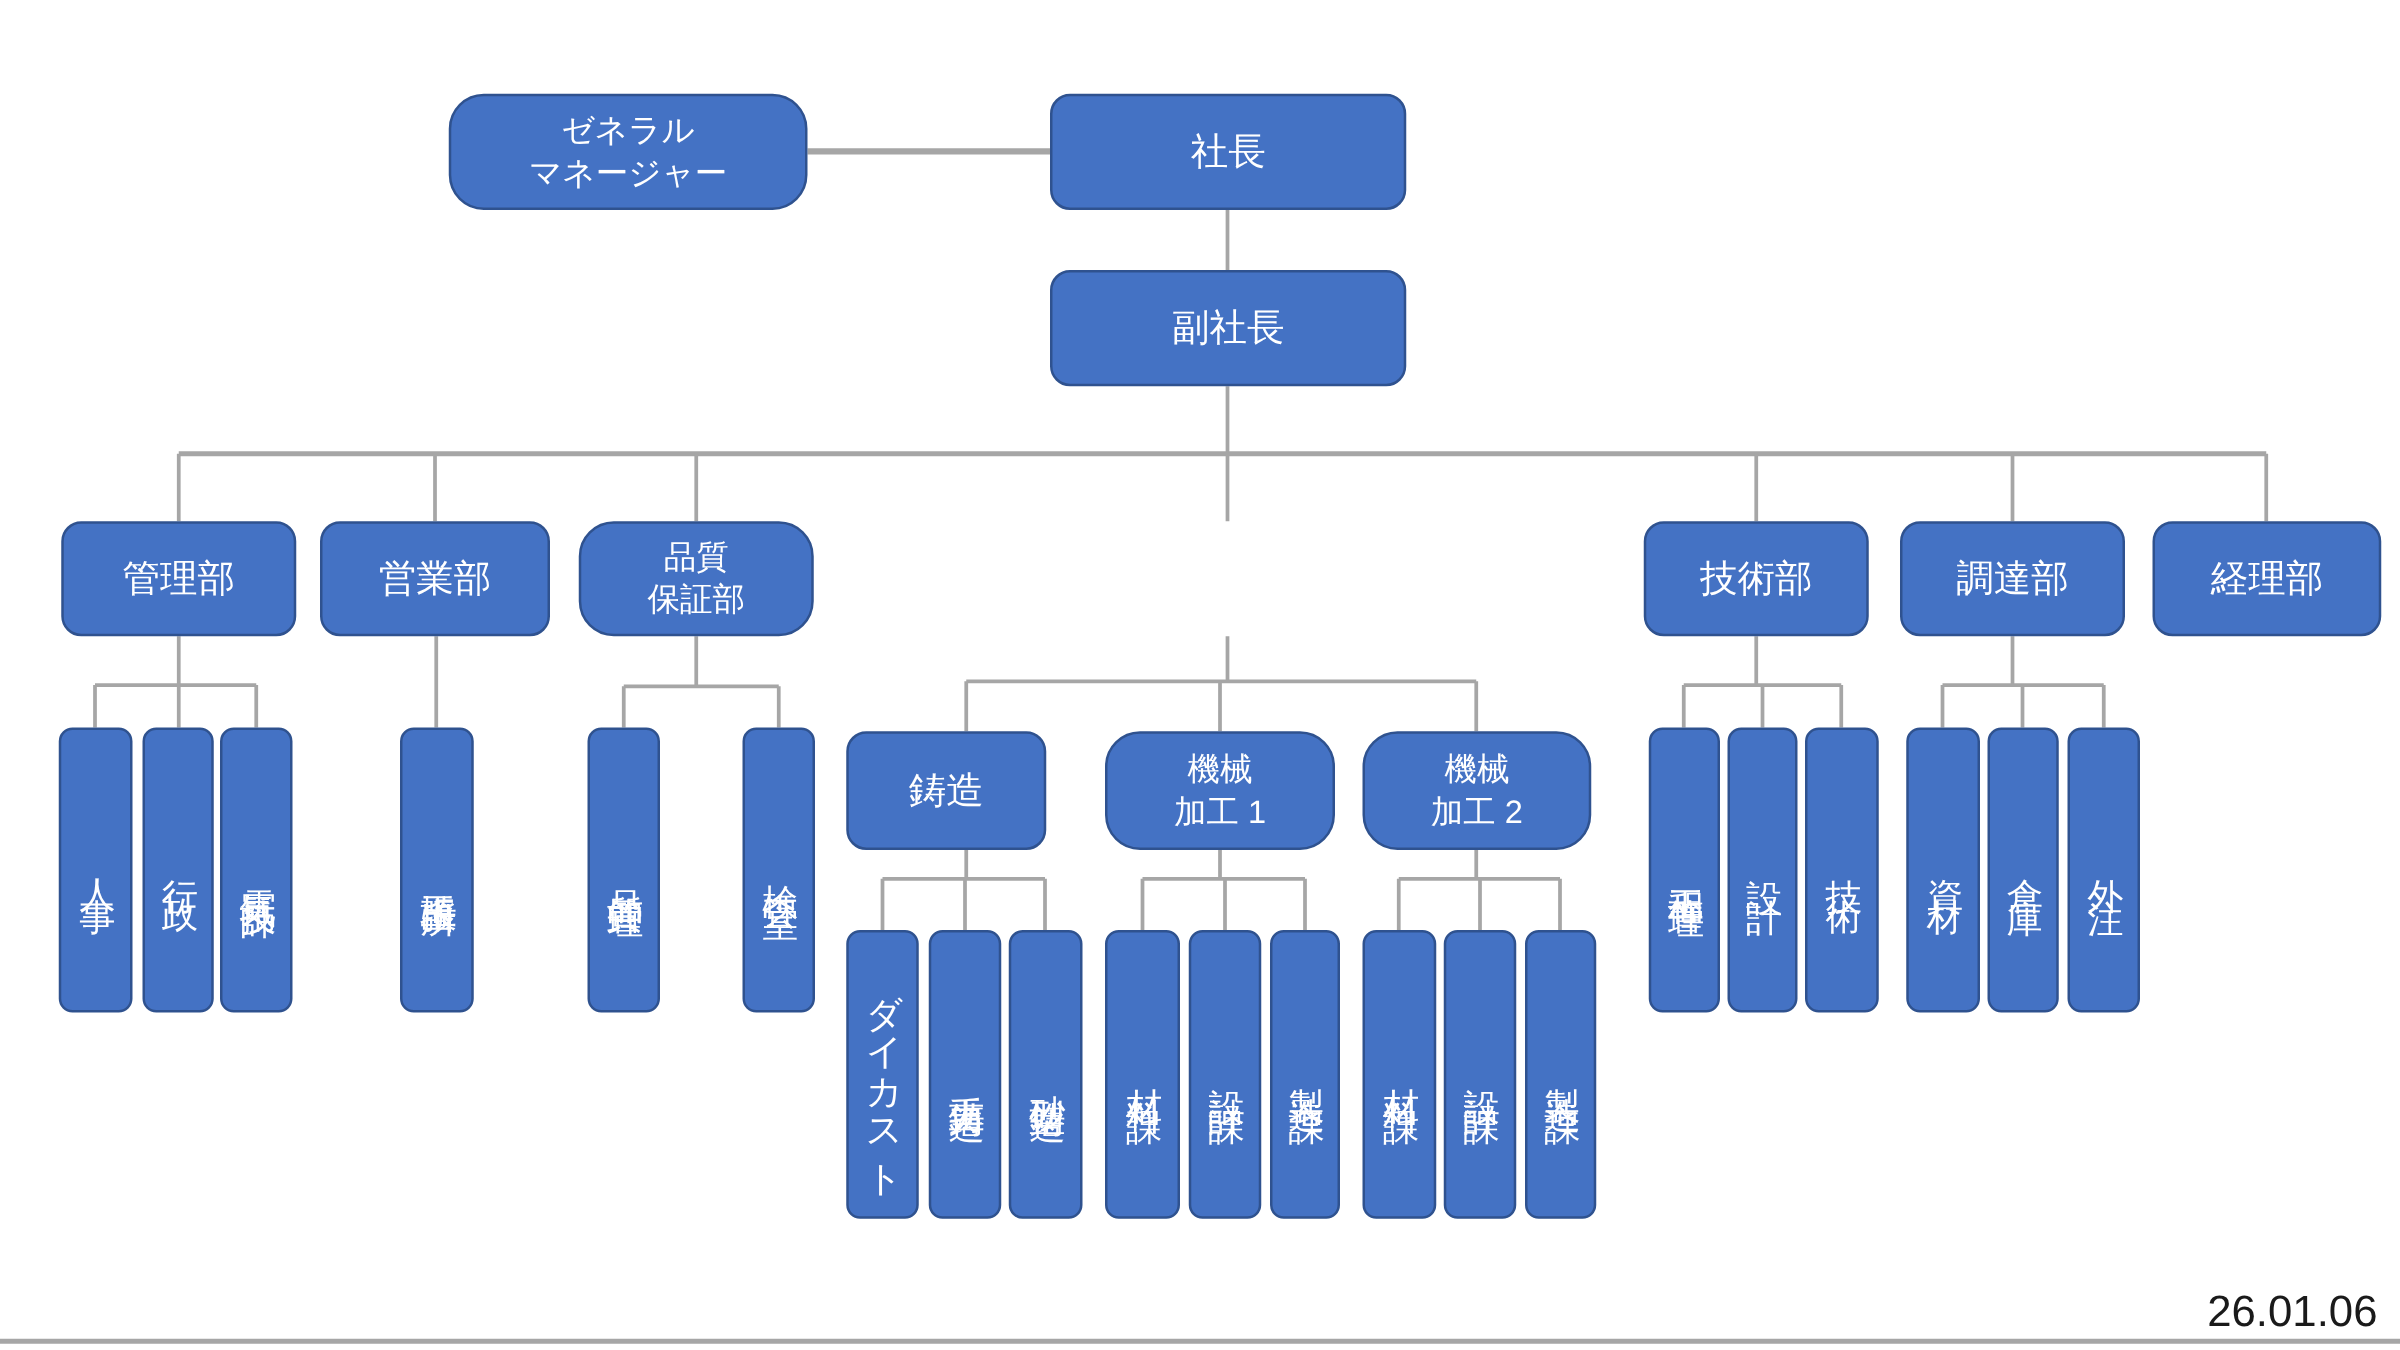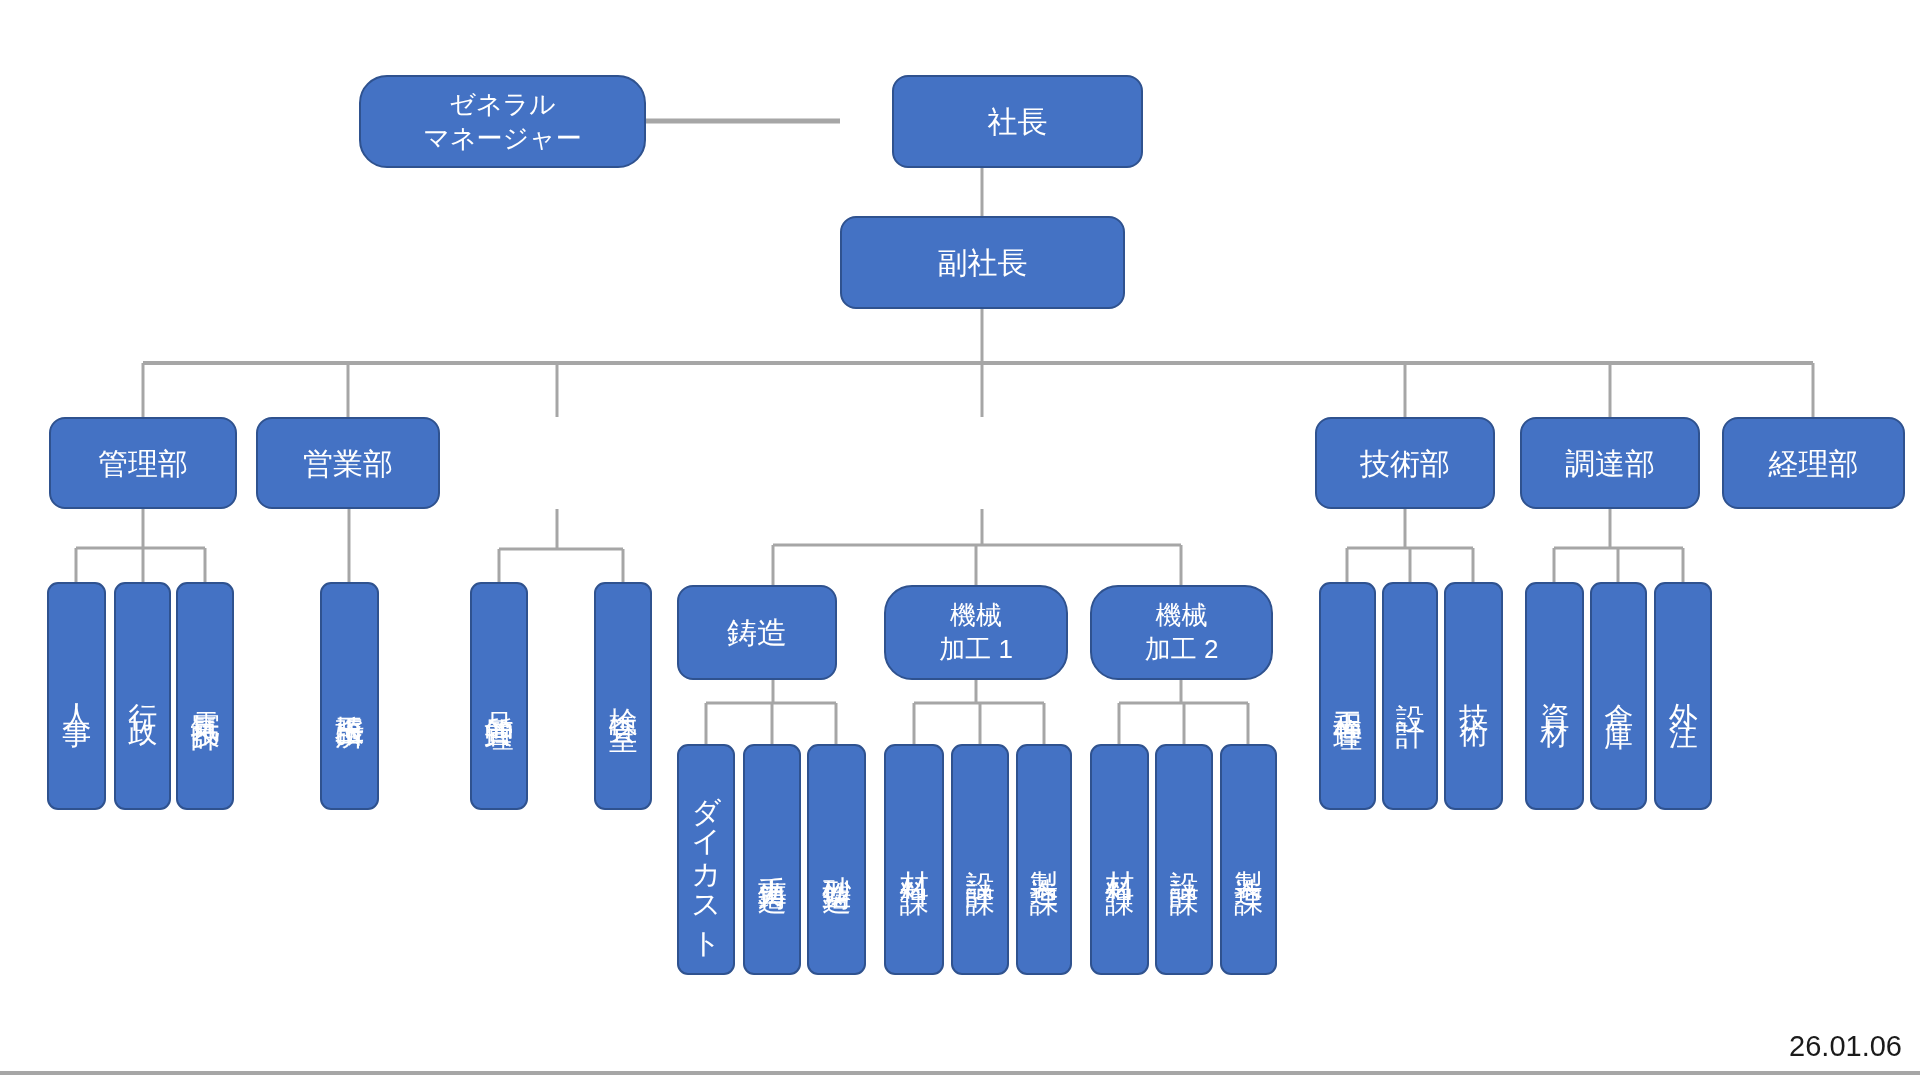--- a/index.html
+++ b/index.html
@@ -50,21 +50,21 @@
     white-space: nowrap;
   }
   .node.v2 { letter-spacing: 0.55em; }
   .node.v3 { letter-spacing: 0.28em; }
   .node.v4 { letter-spacing: 0.12em; }
   .node.v5 { letter-spacing: 0.04em; }
   .date-label {
     position: absolute;
     top: 1030px;
     right: 18px;
-    font-size: 29px;
+    font-size: 35px;
     color: #1a1a1a;
   }
   .bottom-rule {
     position: absolute;
     left: 0;
     top: 1071px;
     width: 1920px;
     height: 4px;
     background: var(--line, #A6A6A6);
   }
@@ -137,26 +137,28 @@
 
     <line x1="1610" y1="509" x2="1610" y2="548"></line>
     <line x1="1554" y1="548" x2="1683" y2="548"></line>
     <line x1="1554" y1="548" x2="1554" y2="582"></line>
     <line x1="1618" y1="548" x2="1618" y2="582"></line>
     <line x1="1683" y1="548" x2="1683" y2="582"></line>
   </svg>
 
   <div class="node h2" style="left:359px;top:75px;width:287px;height:93px">ゼネラル
 マネージャー</div>
-  <div class="node h" style="left:892px;top:75px;width:251px;height:93px">社長</div>
+  <div class="node h" style="left:840px;top:75px;width:285px;height:93px">社長</div>
 
   <div class="node h" style="left:49px;top:417px;width:188px;height:92px">管理部</div>
 
   <div class="node h" style="left:840px;top:216px;width:285px;height:93px">副社長</div>
   <div class="node h" style="left:256px;top:417px;width:184px;height:92px">営業部</div>
+  <div class="node h2" style="left:463px;top:417px;width:188px;height:92px">品質
+保証部</div>
   <div class="node h" style="left:1520px;top:417px;width:180px;height:92px">調達部</div>
   <div class="node h" style="left:1315px;top:417px;width:180px;height:92px">技術部</div>
   <div class="node h" style="left:1722px;top:417px;width:183px;height:92px">経理部</div>
 
   <div class="node v v2" style="left:47px;top:582px;width:59px;height:228px">人事</div>
   <div class="node v v2" style="left:114px;top:582px;width:57px;height:228px">行政</div>
   <div class="node v v4" style="left:176px;top:582px;width:58px;height:228px">電気技師</div>
 
   <div class="node v v5" style="left:320px;top:582px;width:59px;height:228px">埼玉出張所</div>
 

